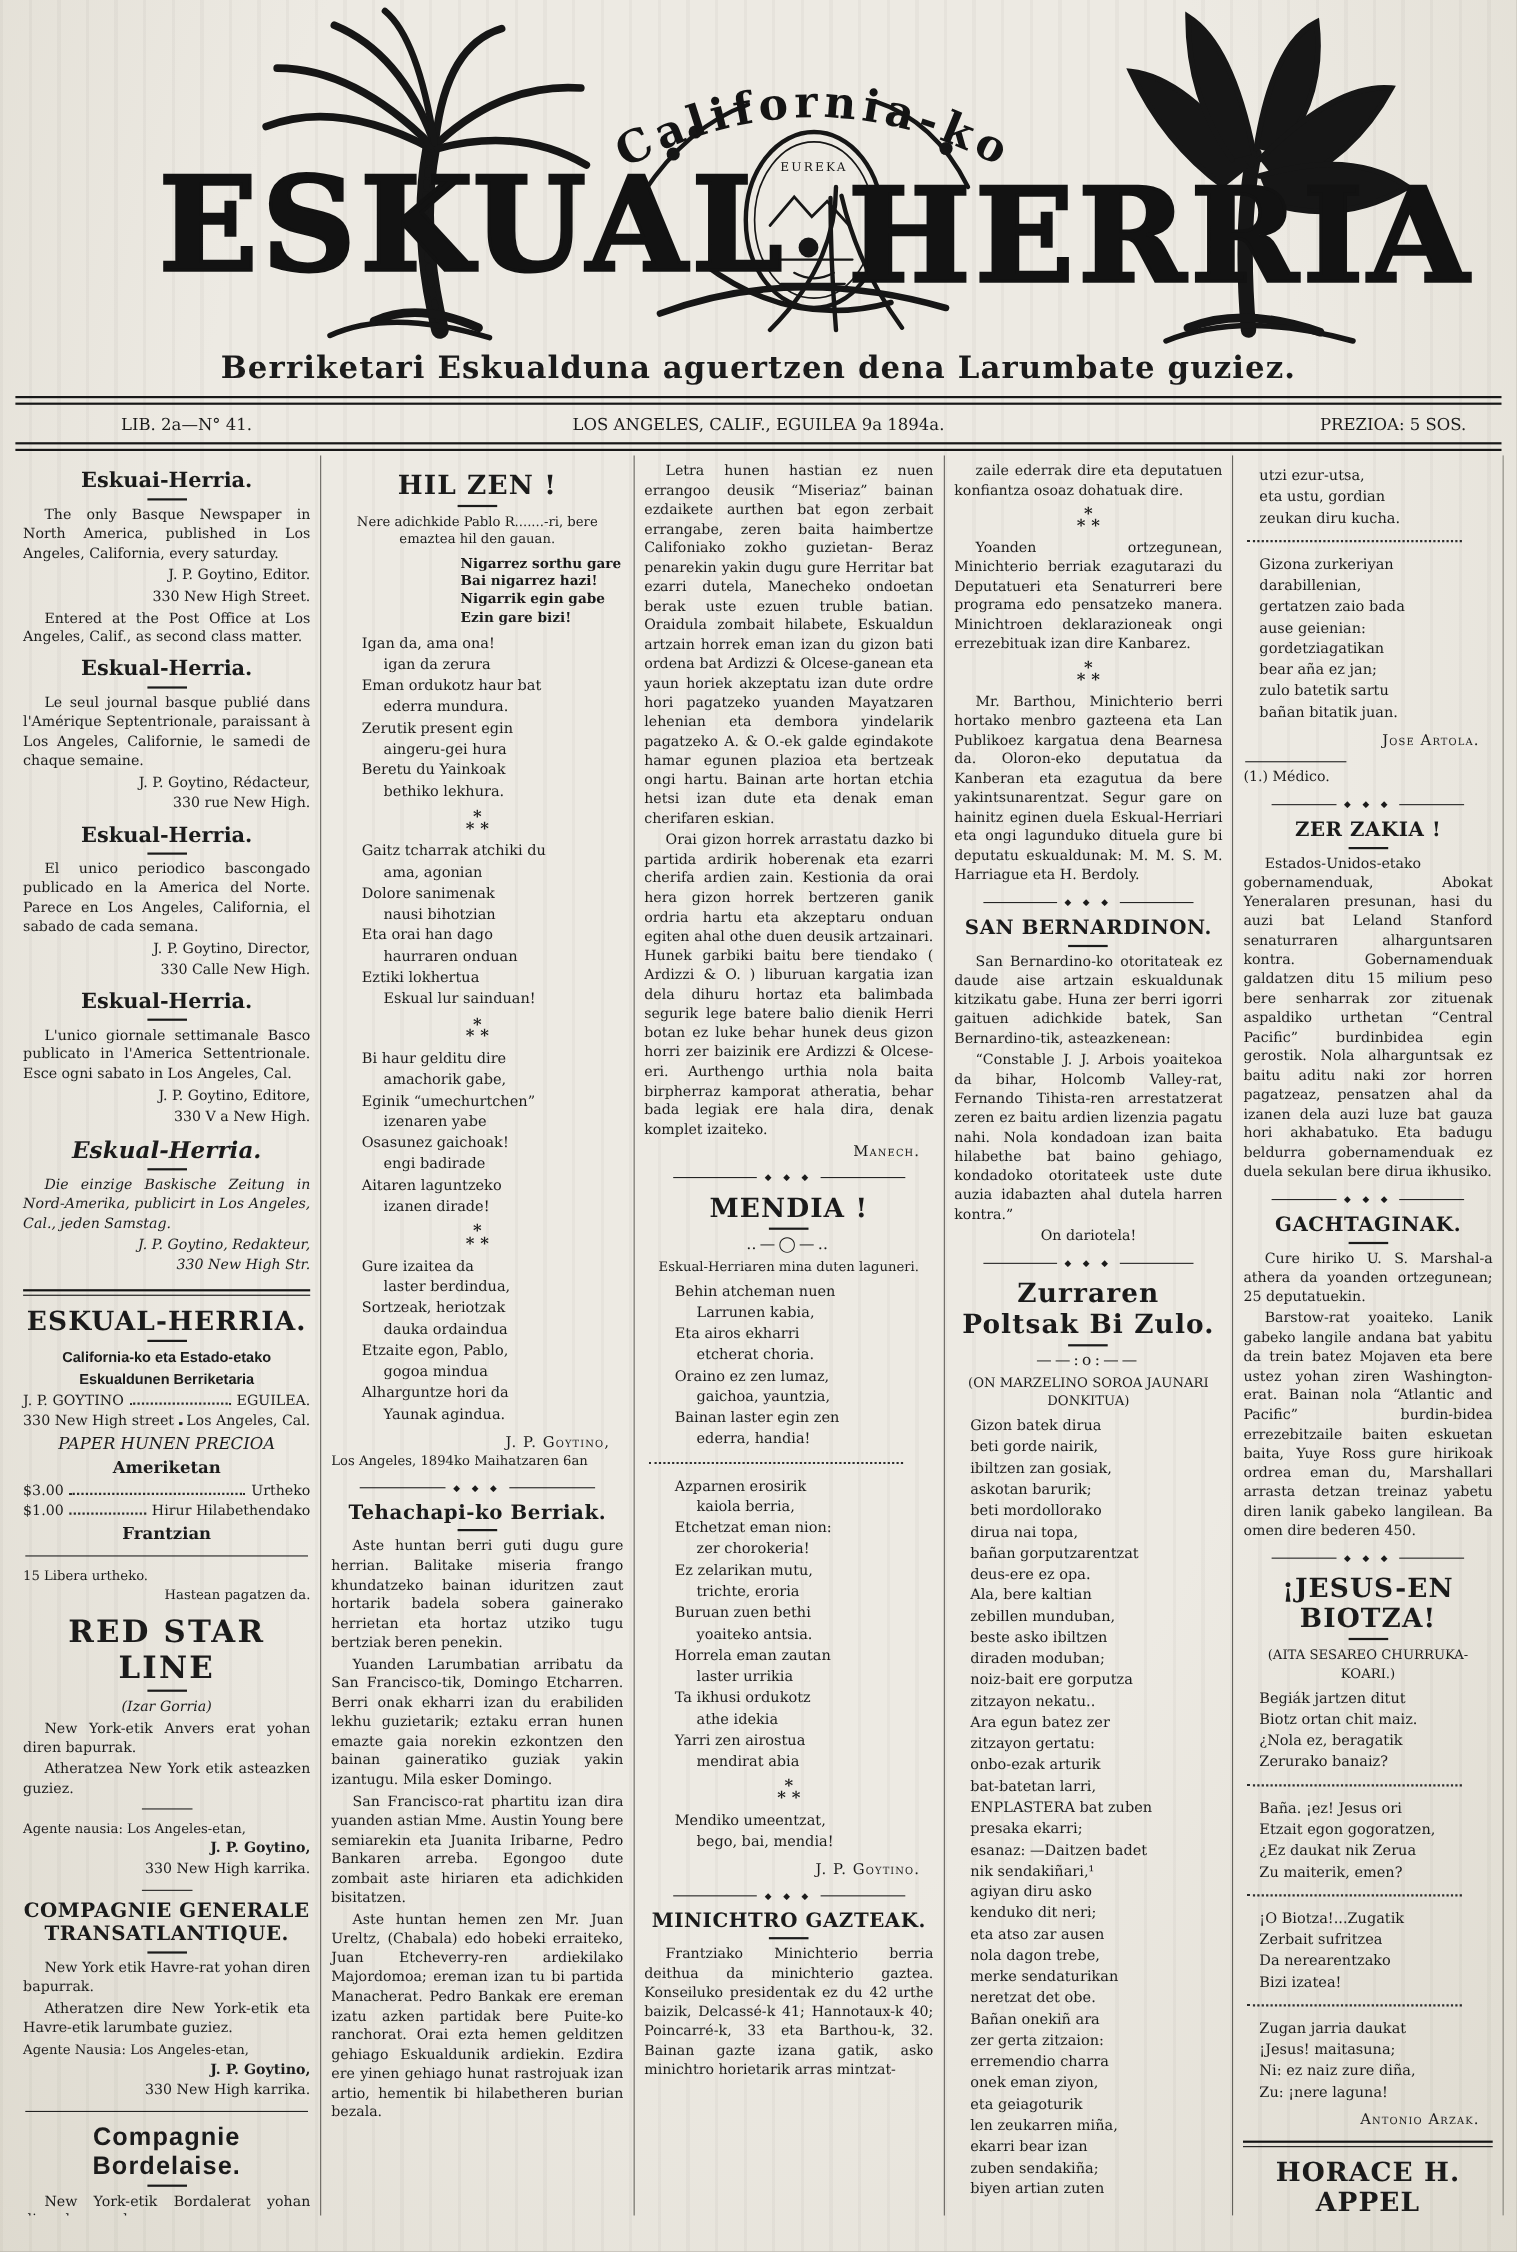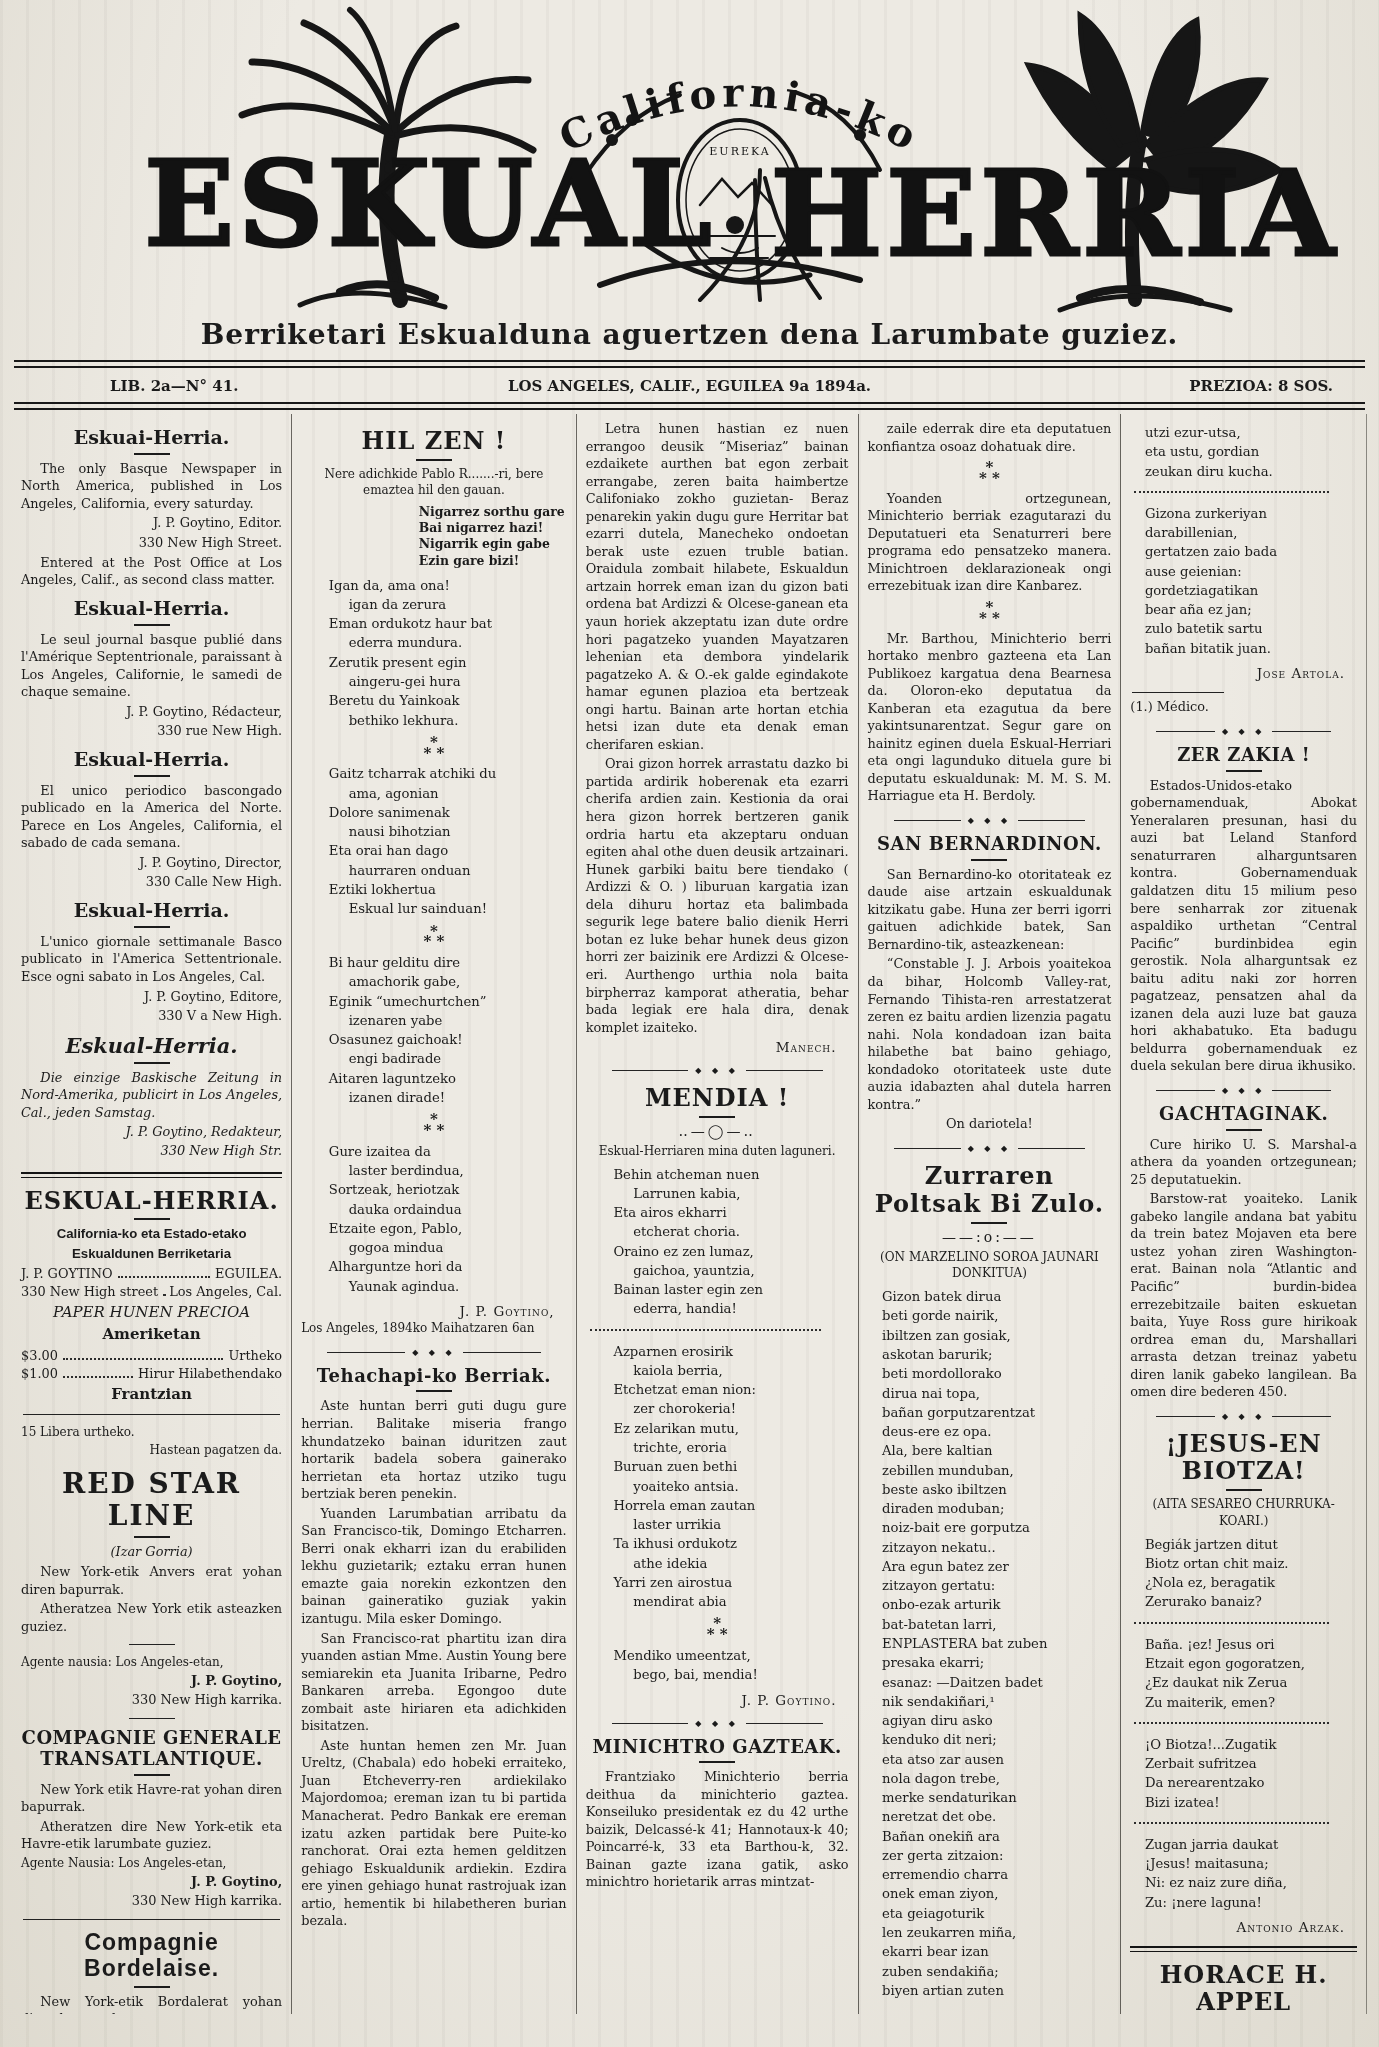--- a/index.html
+++ b/index.html
@@ -5,21 +5,21 @@
   html,body{margin:0;padding:0;background:#a7a39b;}
   .page{position:relative;width:1379px;height:2047px;margin:0 auto;overflow:hidden;
     background:radial-gradient(ellipse at 50% 35%, #edeae3 55%, #dedacf 100%);
     color:#1b1b1b;font-family:"DejaVu Serif","Liberation Serif",serif;}
   .page::before{content:"";position:absolute;inset:0;pointer-events:none;
     background:repeating-linear-gradient(90deg, rgba(120,115,105,.05) 0 3px, rgba(255,255,255,.04) 3px 9px, rgba(0,0,0,0) 9px 26px);
     mix-blend-mode:multiply;}
   .masthead{height:318px;overflow:hidden;}
   .subtitle{text-align:center;font-weight:bold;font-size:28px;letter-spacing:1px;margin:0 0 9px;}
   .rule2{border-top:2px solid #181818;border-bottom:2px solid #181818;height:4px;margin:0 14px;}
-  .dateline{position:relative;padding:9px 46px 7px 110px;font-weight:bold;font-size:15px;}
+  .dateline{position:relative;padding:9px 46px 7px 110px;font-weight:normal;font-size:15px;}
   .dateline .dl-c{position:absolute;left:50%;transform:translateX(-50%);}
   .dateline .dl-r{float:right;}
   .columns{display:flex;align-items:stretch;padding:4px 12px 0;height:1600px;}
   .col{box-sizing:border-box;padding:4px 9px 0;overflow:hidden;}
   .col:nth-child(1){width:20.6%;}
   .col:nth-child(2){width:21.0%;}
   .col:nth-child(3){width:20.8%;}
   .col:nth-child(4){width:19.4%;}
   .col:nth-child(5){width:18.2%;border-right:1px solid rgba(60,58,52,.55);}
   .col + .col{border-left:1px solid rgba(60,58,52,.75);}
@@ -127,21 +127,21 @@
       <text x="1055" y="255" text-anchor="middle" font-size="118" font-weight="bold" letter-spacing="4" fill="#121212" stroke="#121212" stroke-width="3" font-family="'DejaVu Serif','Liberation Serif',serif">HERRIA</text>
     </svg>
   </div>
 
   <div class="subtitle">Berriketari Eskualduna aguertzen dena Larumbate guziez.</div>
 
   <div class="rule2"></div>
   <div class="dateline">
     <span class="dl-l">LIB. 2a—N° 41.</span>
     <span class="dl-c">LOS ANGELES, CALIF., EGUILEA 9a  1894a.</span>
-    <span class="dl-r">PREZIOA: 8 SOS.</span>
+    <span class="dl-r">PREZIOA: 5 SOS.</span>
   </div>
   <div class="rule2"></div>
 
   <div class="columns" id="columns">
       <div class="col">
         <div class="h h3">Eskuai-Herria.</div>
         <p class="p">The only Basque Newspaper in North America, published in Los Angeles, California, every saturday.</p>
         <div class="ln r">J. P. Goytino, Editor.</div>
         <div class="ln r">330 New High Street.</div>
         <p class="p">Entered at the Post Office at Los Angeles, Calif., as second class matter.</p>

